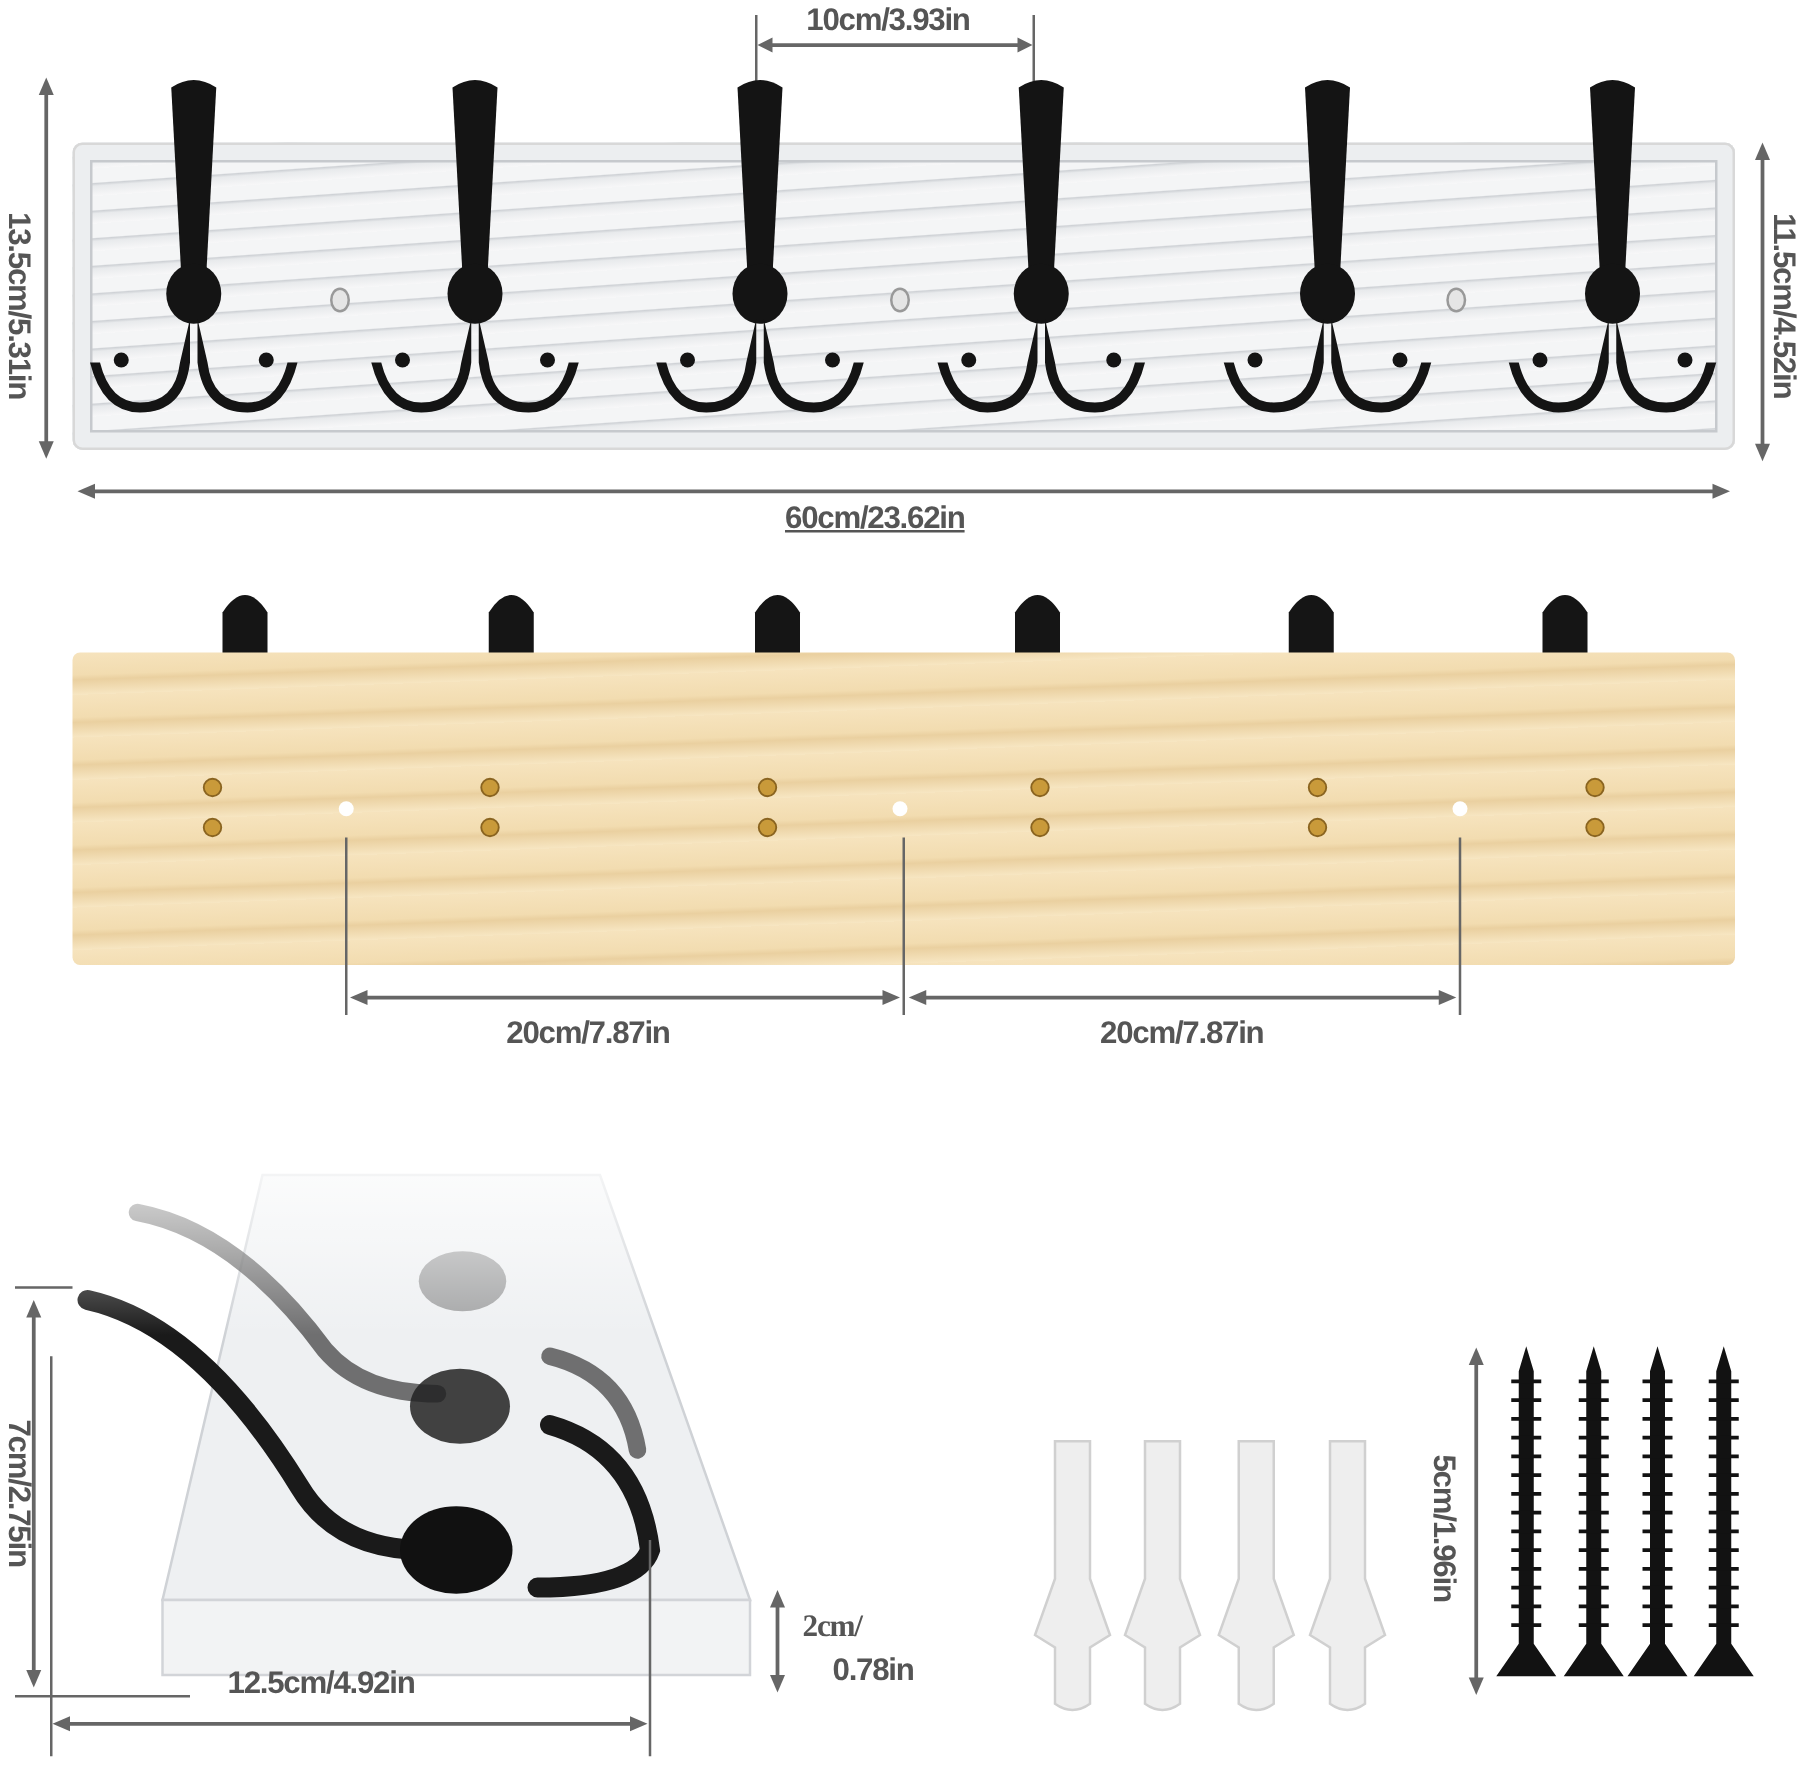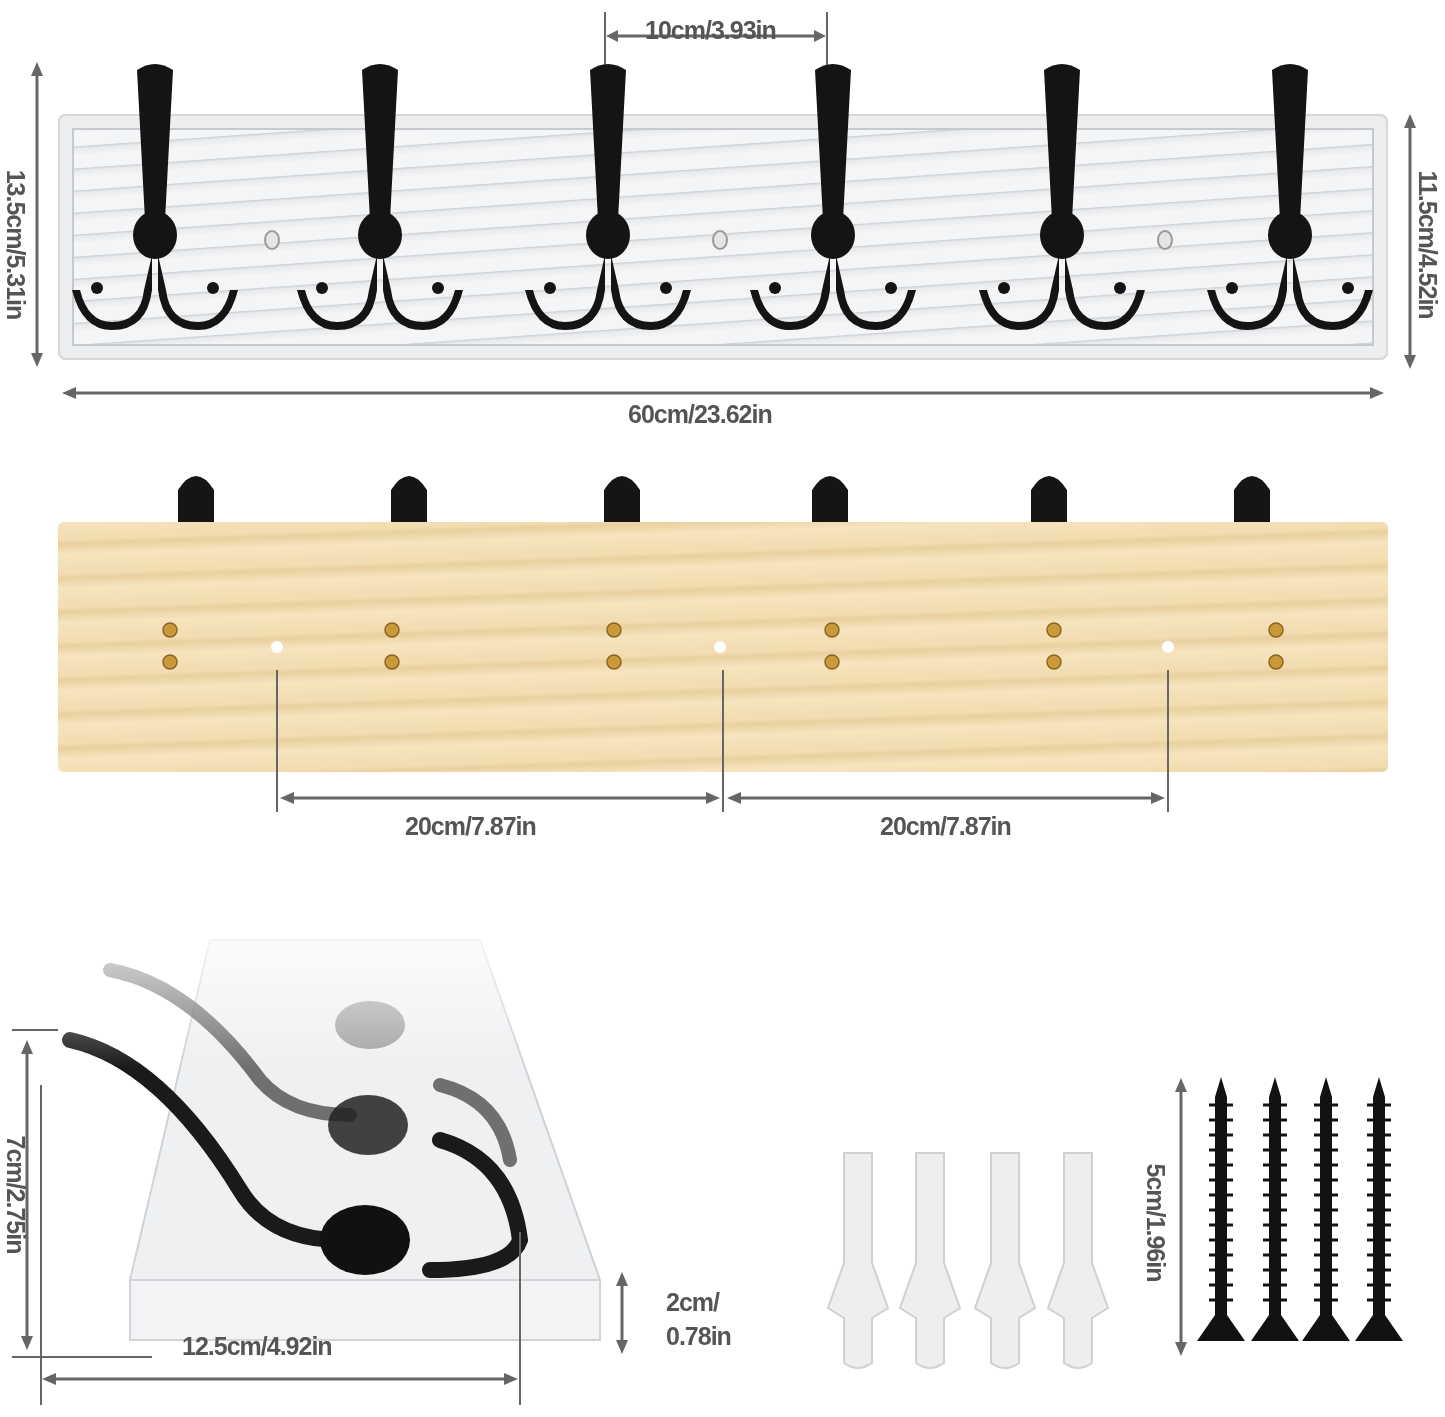--- a/index.html
+++ b/index.html
@@ -20,21 +20,21 @@
 
 <div>
 
   <div class="dim-line" style="left:604px;top:12px;width:2px;height:120px;"></div>
   <div class="dim-line" style="left:826px;top:12px;width:2px;height:120px;"></div>
   <svg style="left:606px;top:30px;" width="220" height="12">
     <line x1="8" y1="6" x2="212" y2="6" stroke="#666" stroke-width="3"></line>
     <polygon points="0,6 12,0 12,12" fill="#666"></polygon>
       <polygon points="220,6 208,0 208,12" fill="#666"></polygon>
   </svg>
-  <div class="lbl" style="left:645px;top:16px;">10cm/3.93in</div>
+  <div class="lbl" style="left:645px;top:2px;">10cm/3.93in</div>
 
   <div class="board-white"></div>
 
   <svg style="left:0;top:0;" width="1445" height="360">
     <g fill="#141414">
 
       <g transform="translate(155,0)">
           <path d="M-18,70 q18,-12 36,0 l-8,150 h-20z"></path>
           <ellipse cx="0" cy="235" rx="22" ry="24"></ellipse>
           <path d="M-3,255 v35 q-5,40 -40,40 q-30,0 -40,-40 l8,0 q8,32 32,32 q28,0 32,-32 z M3,255 v35 q5,40 40,40 q30,0 40,-40 l-8,0 q-8,32 -32,32 q-28,0 -32,-32z"></path>
@@ -96,21 +96,21 @@
     <polygon points="7,0 1,14 13,14" fill="#666"></polygon>
       <polygon points="7,255 1,241 13,241" fill="#666"></polygon>
   </svg>
   <div class="vlbl rot90" style="left:1352px;top:230px;width:150px;text-align:center;">11.5cm/4.52in</div>
 
   <svg style="left:62px;top:387px;" width="1322" height="12">
     <line x1="10" y1="6" x2="1312" y2="6" stroke="#666" stroke-width="3"></line>
     <polygon points="0,6 14,0 14,12" fill="#666"></polygon>
       <polygon points="1322,6 1308,0 1308,12" fill="#666"></polygon>
   </svg>
-  <div class="lbl" style="left:628px;top:400px;">60cm/23.62in</div>
+  <div class="lbl" style="left:628px;top:400px;text-decoration:underline;">60cm/23.62in</div>
 </div>
 
 <div>
   <svg style="left:0;top:470px;" width="1445" height="60">
     <g fill="#151515">
       <path d="M178,55 v-35 q18,-28 36,0 v35z"></path>
         <path d="M391,55 v-35 q18,-28 36,0 v35z"></path>
       <path d="M604,55 v-35 q18,-28 36,0 v35z"></path>
         <path d="M812,55 v-35 q18,-28 36,0 v35z"></path>
       <path d="M1031,55 v-35 q18,-28 36,0 v35z"></path>
@@ -186,21 +186,21 @@
     <polygon points="7,0 1,14 13,14" fill="#666"></polygon>
       <polygon points="7,310 1,296 13,296" fill="#666"></polygon>
   </svg>
   <div class="vlbl rot90" style="left:-60px;top:1180px;width:150px;text-align:center;">7cm/2.75in</div>
 
   <svg style="left:615px;top:1272px;" width="14" height="82">
     <line x1="7" y1="10" x2="7" y2="72" stroke="#666" stroke-width="3"></line>
     <polygon points="7,0 1,14 13,14" fill="#666"></polygon>
       <polygon points="7,82 1,68 13,68" fill="#666"></polygon>
   </svg>
-  <div class="lbl" style="left:666px;top:1288px;">2cm/</div>
+  <div class="lbl" style="left:642px;top:1288px;font-family:Liberation Serif, serif;">2cm/</div>
   <div class="lbl" style="left:666px;top:1322px;">0.78in</div>
 
   <div class="dim-line" style="left:40px;top:1085px;width:2px;height:320px;"></div>
   <div class="dim-line" style="left:519px;top:1232px;width:2px;height:173px;"></div>
   <svg style="left:42px;top:1373px;" width="476" height="12">
     <line x1="10" y1="6" x2="466" y2="6" stroke="#666" stroke-width="3"></line>
     <polygon points="0,6 14,0 14,12" fill="#666"></polygon>
       <polygon points="476,6 462,0 462,12" fill="#666"></polygon>
   </svg>
   <div class="lbl" style="left:182px;top:1332px;">12.5cm/4.92in</div>

